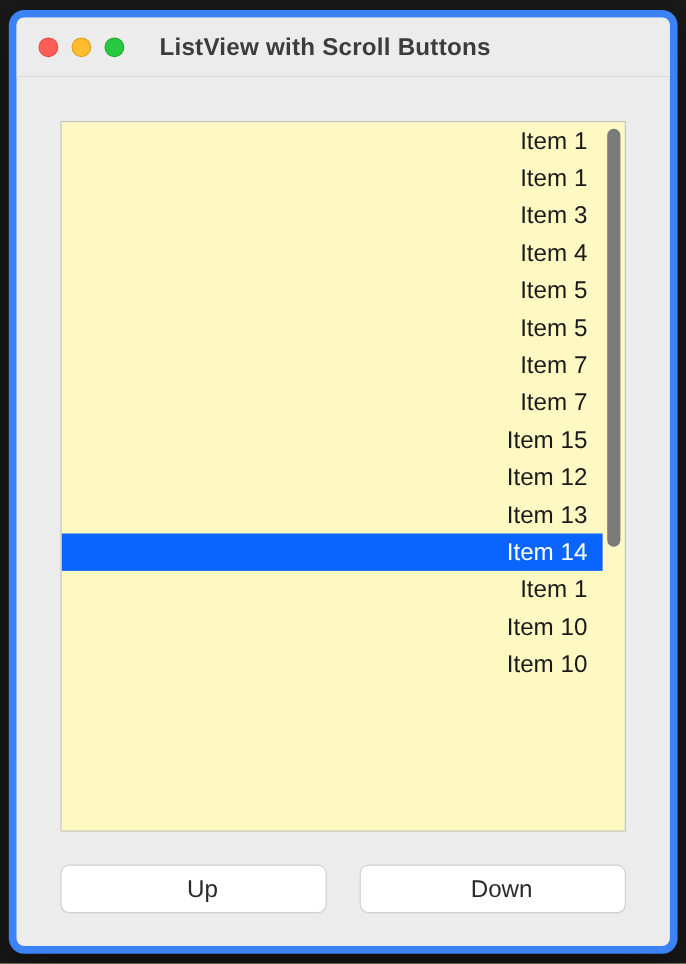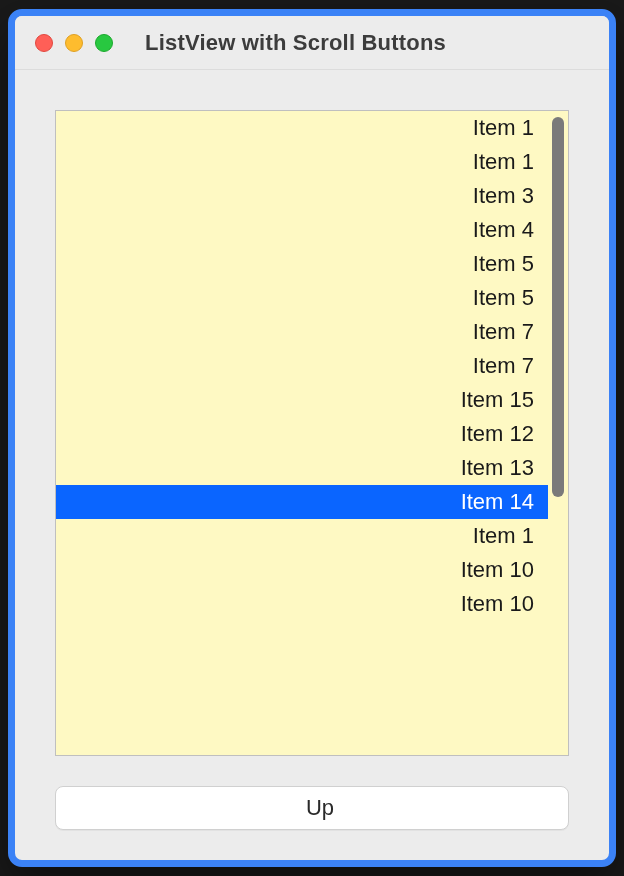--- a/index.html
+++ b/index.html
@@ -150,16 +150,17 @@
           <div class="list-item">Item 10</div>
           <div class="list-item">Item 10</div>
         </div>
       <div class="scrollbar-track">
         <div class="scrollbar-thumb"></div>
       </div>
     </div>
 
     <div class="button-row">
       <button class="btn">Up</button>
+      <button class="btn">Down</button>
     </div>
 
   </div>
 </div>
 
 </body></html>

